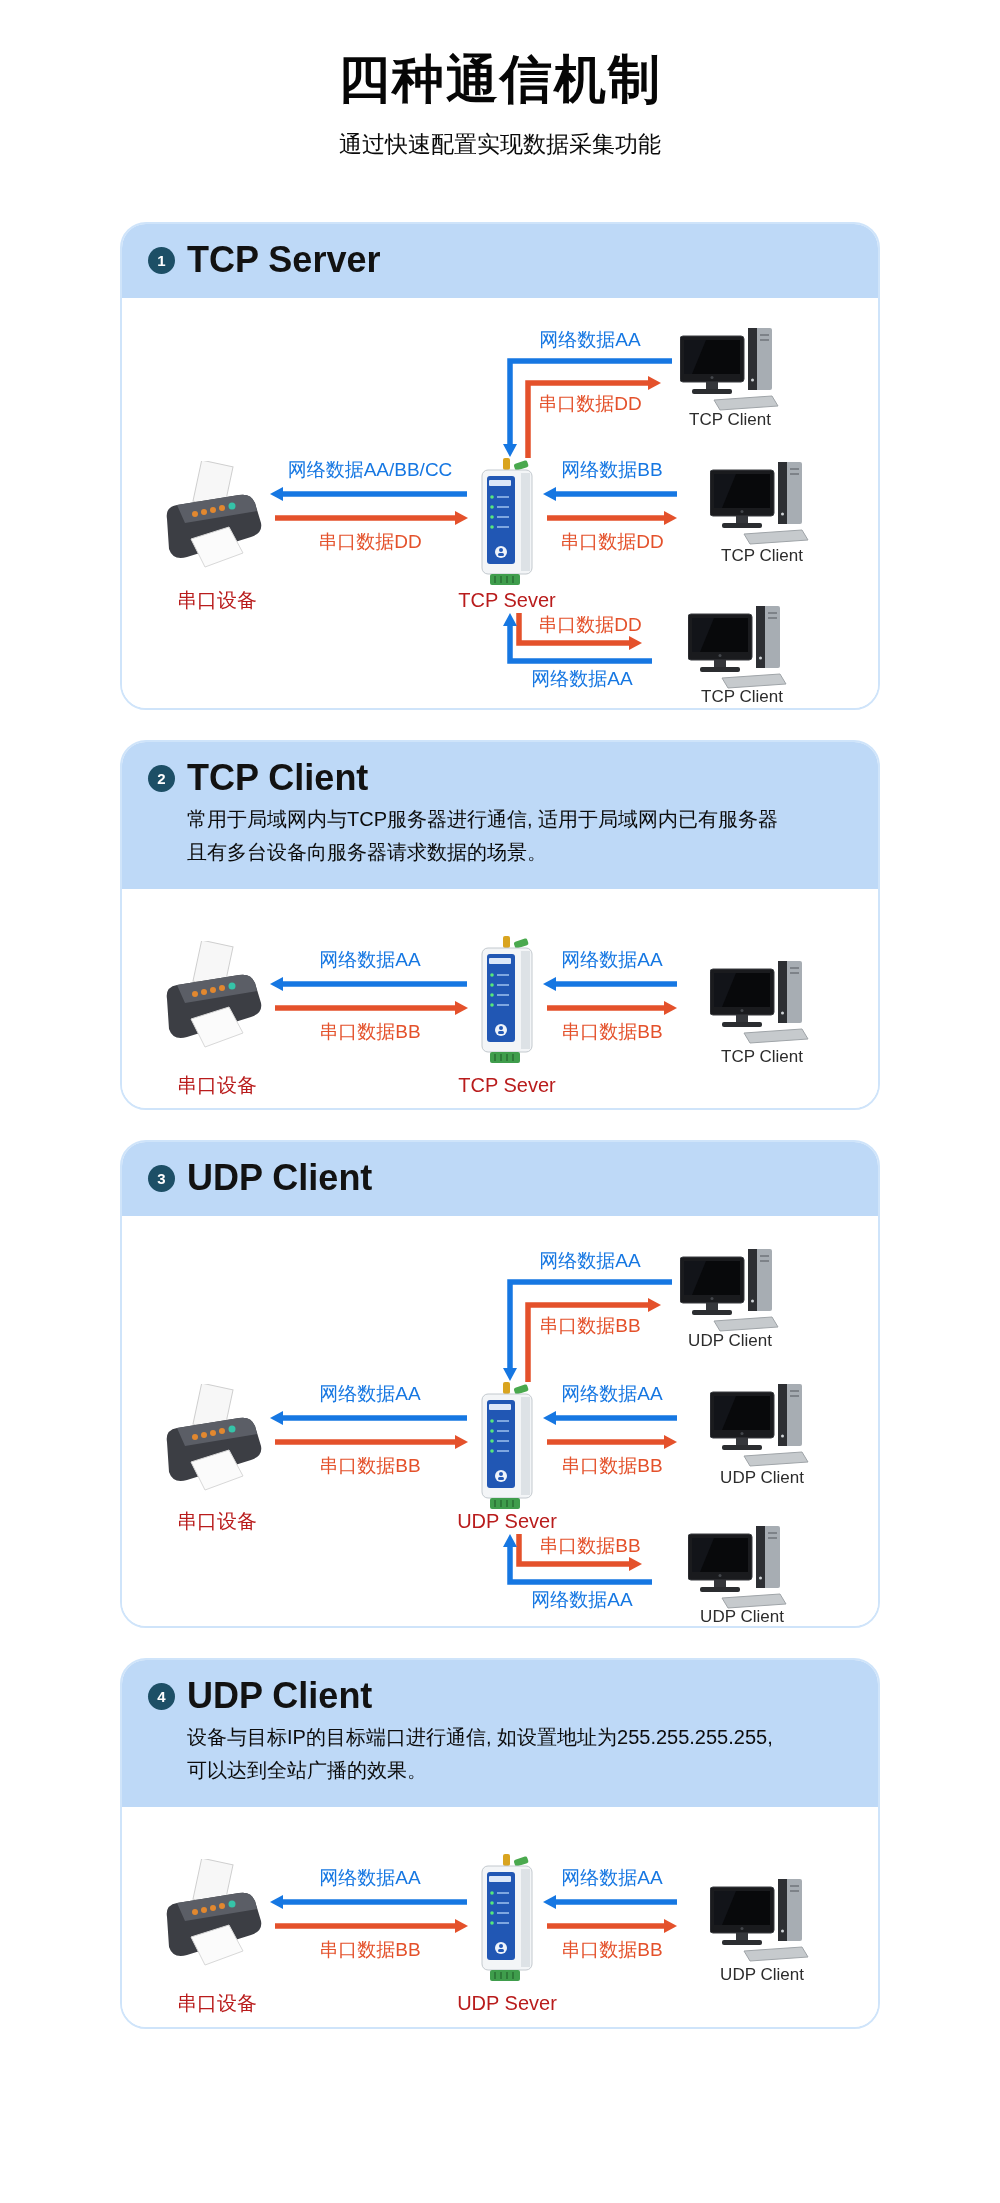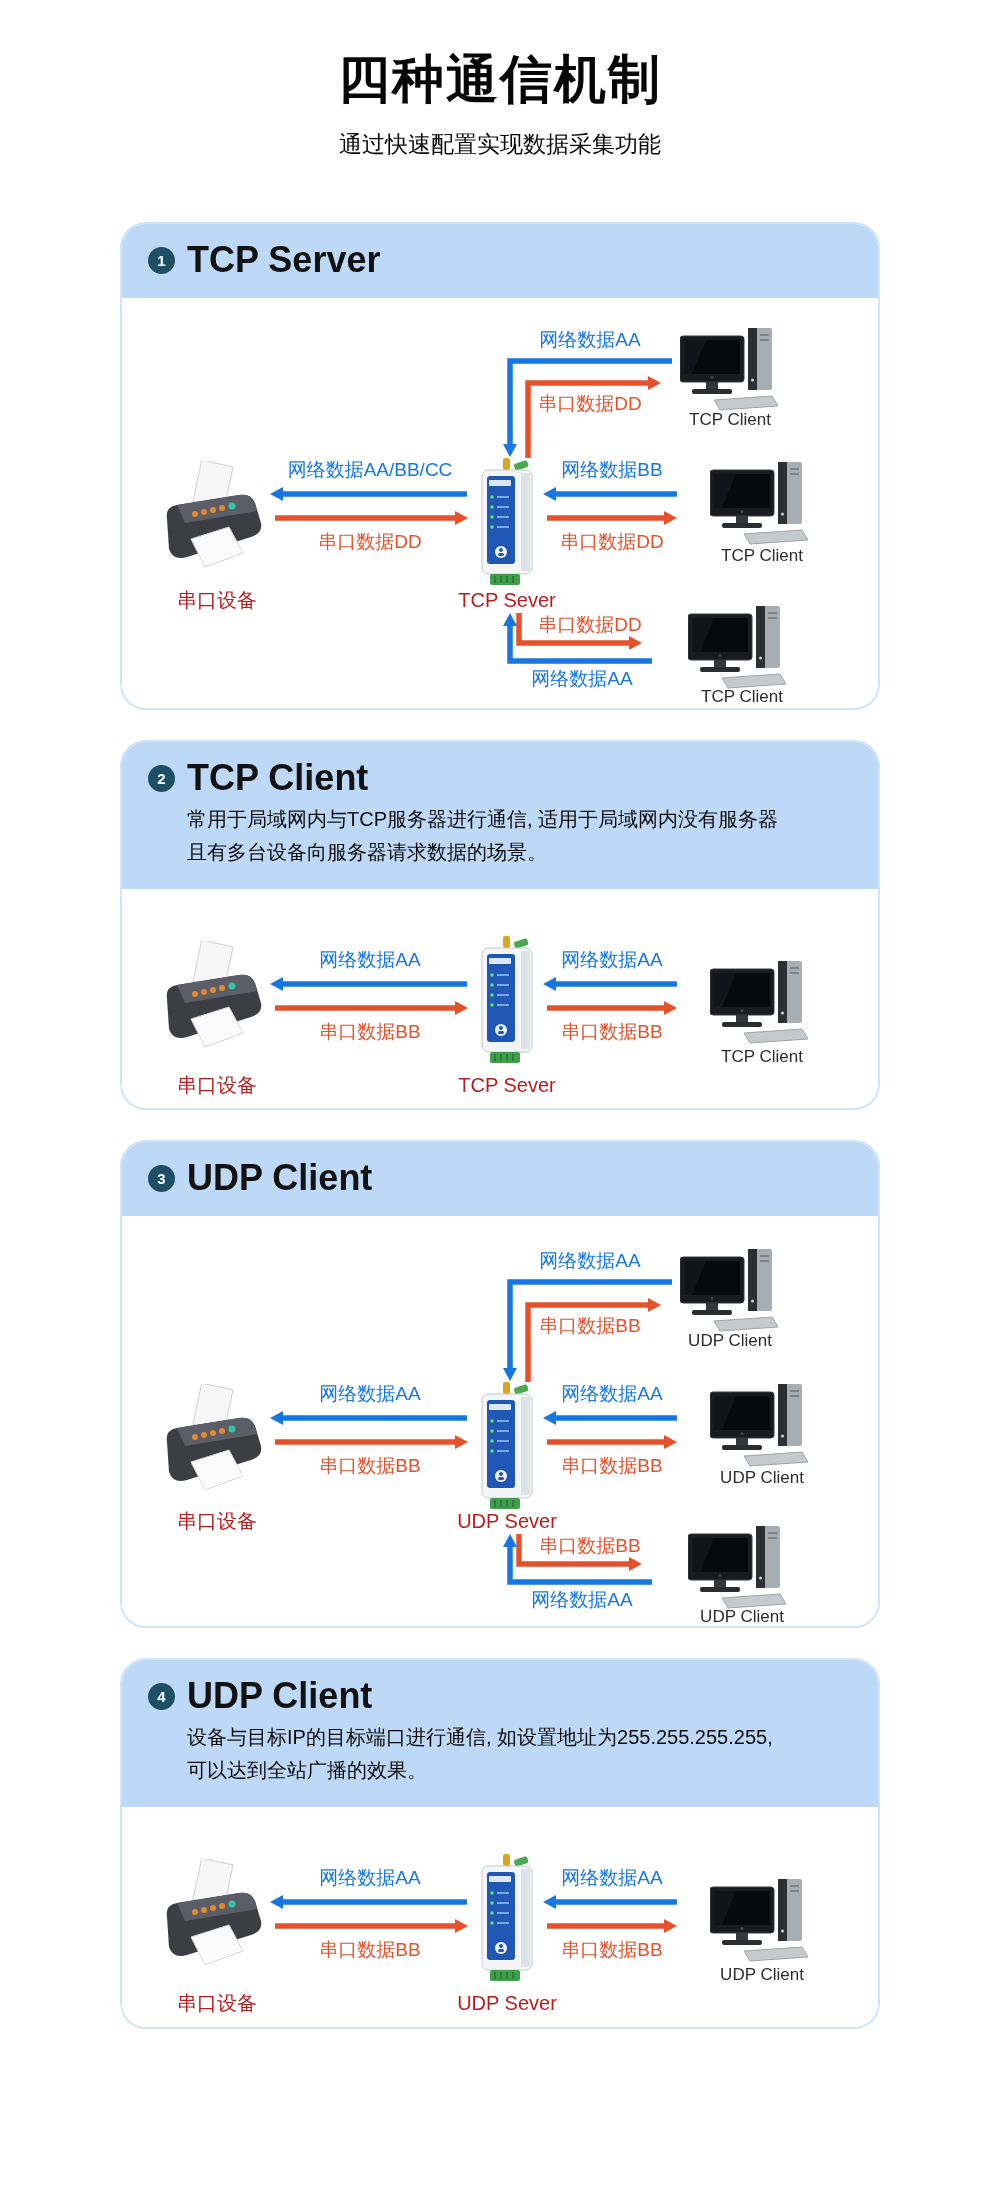--- a/index.html
+++ b/index.html
@@ -185,21 +185,21 @@
     <span class="cname" style="left:620px;top:399px">TCP Client</span>
   </div>
 </section>
 
 <section class="card">
   <header class="card-header">
     <div class="card-title-row">
       <span class="badge">2</span>
       <span class="card-title">TCP Client</span>
     </div>
-    <p class="card-desc">常用于局域网内与TCP服务器进行通信, 适用于局域网内没有服务器且有多台设备向服务器请求数据的场景。</p>
+    <p class="card-desc">常用于局域网内与TCP服务器进行通信, 适用于局域网内已有服务器且有多台设备向服务器请求数据的场景。</p>
   </header>
   <div class="diagram short2">
     <svg class="arrows" width="760" height="219" viewBox="0 0 760 219">
       <g>
         <path class="ab" d="M345,95 H161"></path>
           <polygon class="hb" points="161,88 161,102 148,95"></polygon>
       </g>
       <g>
         <path class="ar" d="M153,119 H333"></path>
           <polygon class="hr" points="333,112 333,126 346,119"></polygon>

